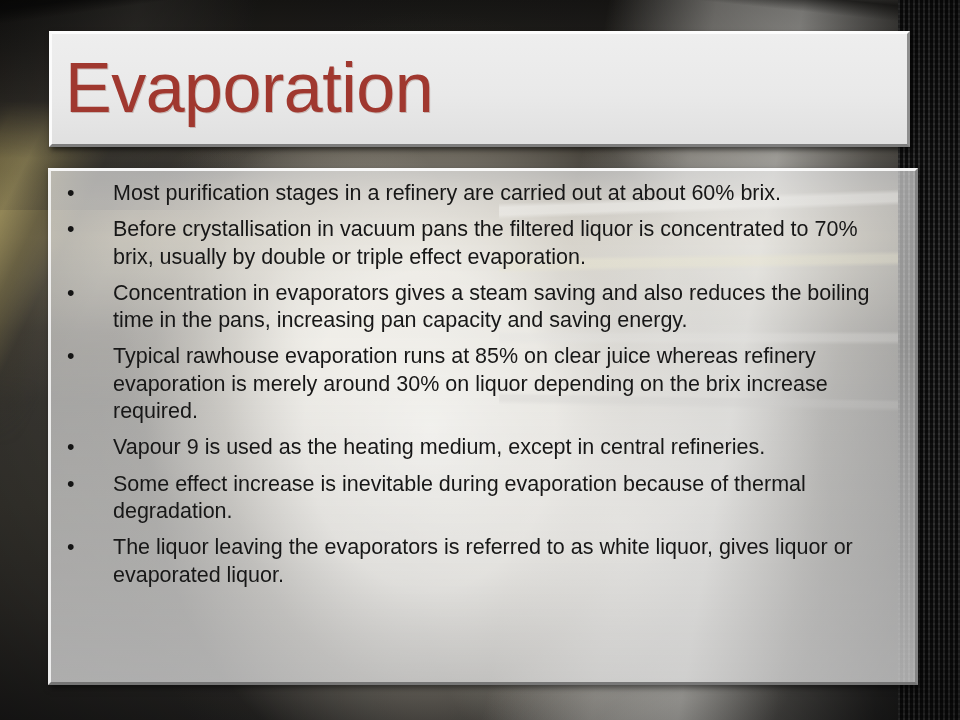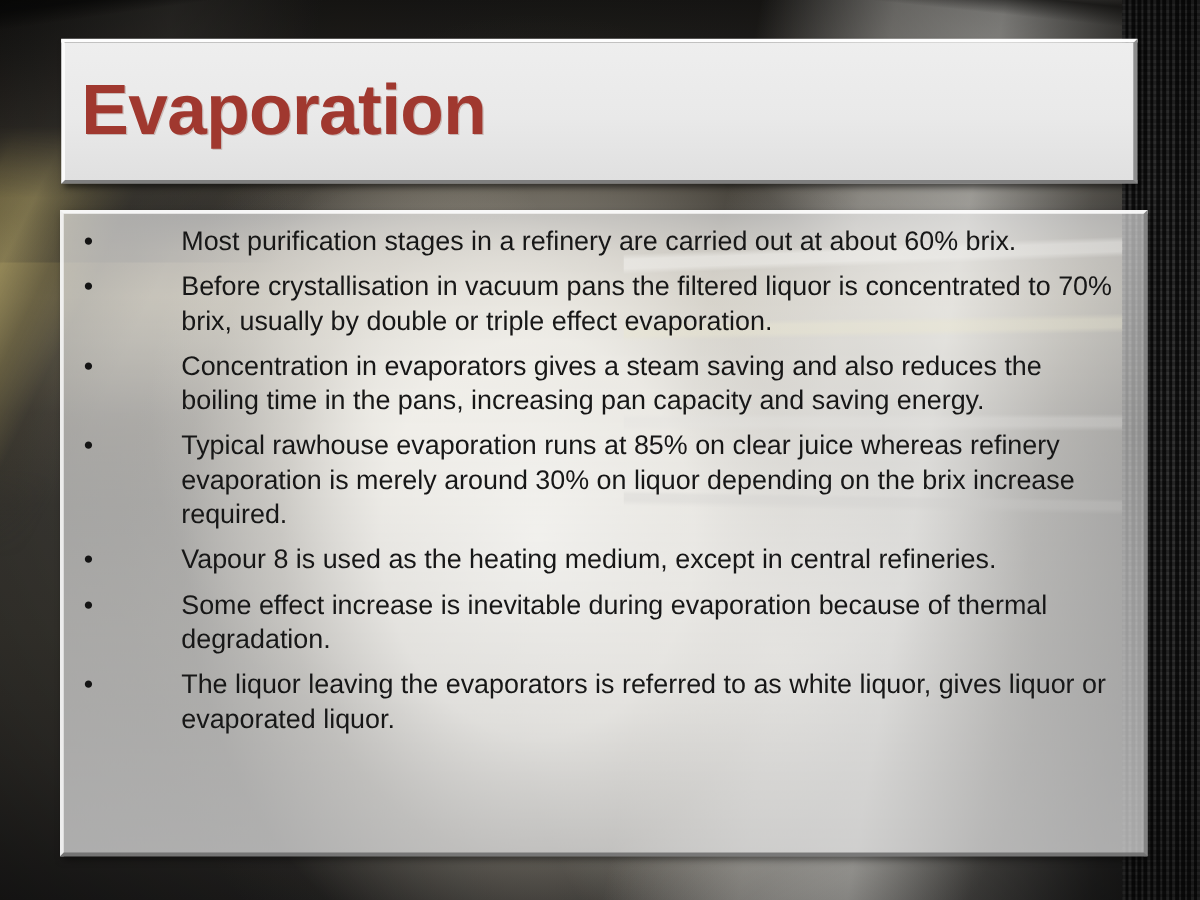--- a/index.html
+++ b/index.html
@@ -130,22 +130,22 @@
     border-left: 3px solid #fbfbfb;
     border-right: 3px solid #8e8e8e;
     border-bottom: 3px solid #7e7e7e;
     box-shadow: 2px 3px 5px rgba(0,0,0,0.55);
     display: flex;
     align-items: center;
   }
   #title-text {
     margin: 0;
     padding: 0 0 0 13px;
-    font-size: 57px;
-    font-weight: bold;
+    font-size: 70px;
+    font-weight: normal;
     line-height: 1.05;
     color: #a0382f;
     letter-spacing: -0.5px;
     text-shadow: 1px 1px 0 rgba(120,60,50,0.28);
     white-space: nowrap;
   }
 
   
   #content-plate {
     position: absolute;
@@ -184,21 +184,20 @@
   #bullet-list li .bullet-dot {
     position: absolute;
     left: 1px;
     top: 0;
     font-size: 21.5px;
     line-height: 1.27;
     color: #141414;
   }
   #bullet-list li .bullet-copy {
     display: block;
-    margin-left: 32px;
   }
 </style>
 </head>
 <body>
 
 <div id="slide">
 
   <div class="bg-layer bg-base"></div>
   <div class="bg-layer bg-vessel"></div>
   <div class="bg-layer bg-corridor"></div>
@@ -225,21 +224,21 @@
       <li>
         <span class="bullet-dot">•</span>
         <span class="bullet-copy">Concentration in evaporators gives a steam saving and also reduces the boiling time in the pans, increasing pan capacity and saving energy.</span>
       </li>
       <li>
         <span class="bullet-dot">•</span>
         <span class="bullet-copy">Typical rawhouse evaporation runs at 85% on clear juice whereas refinery evaporation is merely around 30% on liquor depending on the brix increase required.</span>
       </li>
       <li>
         <span class="bullet-dot">•</span>
-        <span class="bullet-copy">Vapour 8 is used as the heating medium, except in central refineries.</span>
+        <span class="bullet-copy">Vapour 9 is used as the heating medium, except in central refineries.</span>
       </li>
       <li>
         <span class="bullet-dot">•</span>
         <span class="bullet-copy">Some effect increase is inevitable during evaporation because of thermal degradation.</span>
       </li>
       <li>
         <span class="bullet-dot">•</span>
         <span class="bullet-copy">The liquor leaving the evaporators is referred to as white liquor, gives liquor or evaporated liquor.</span>
       </li>
     </ul>

